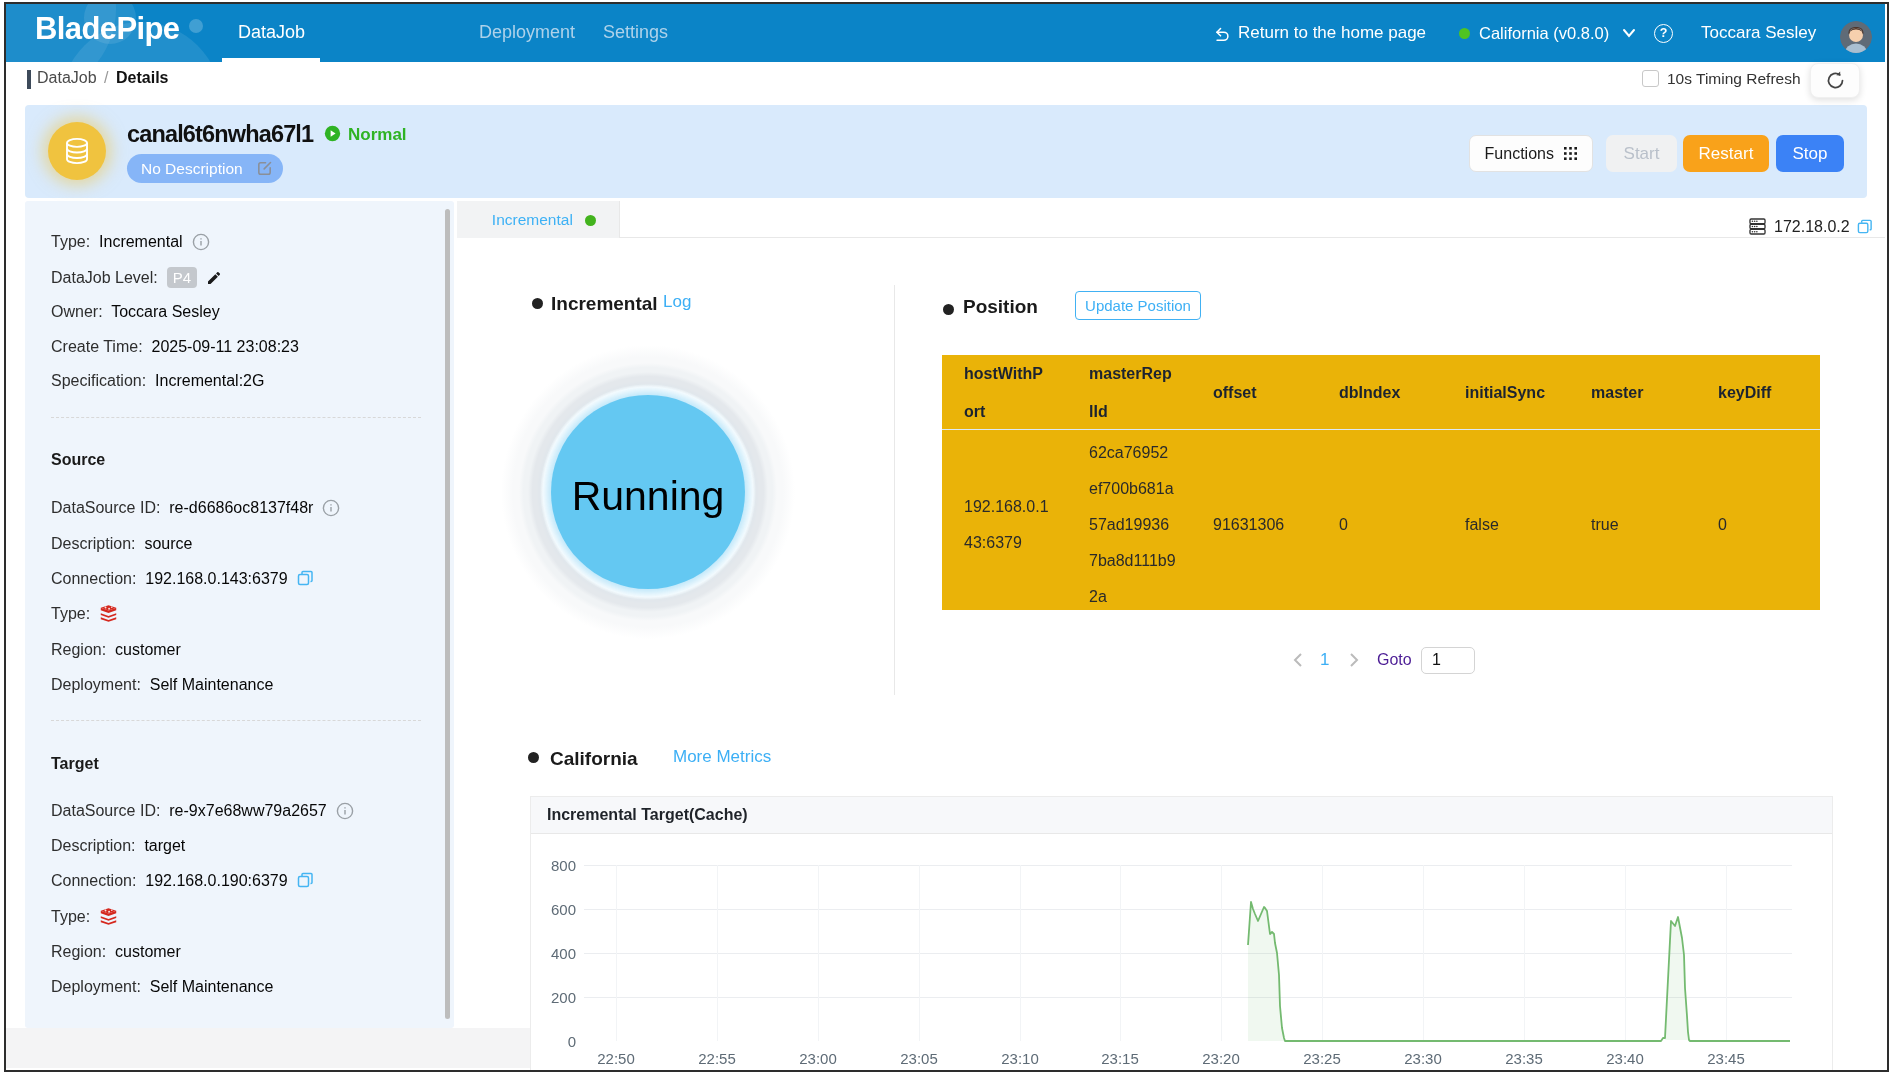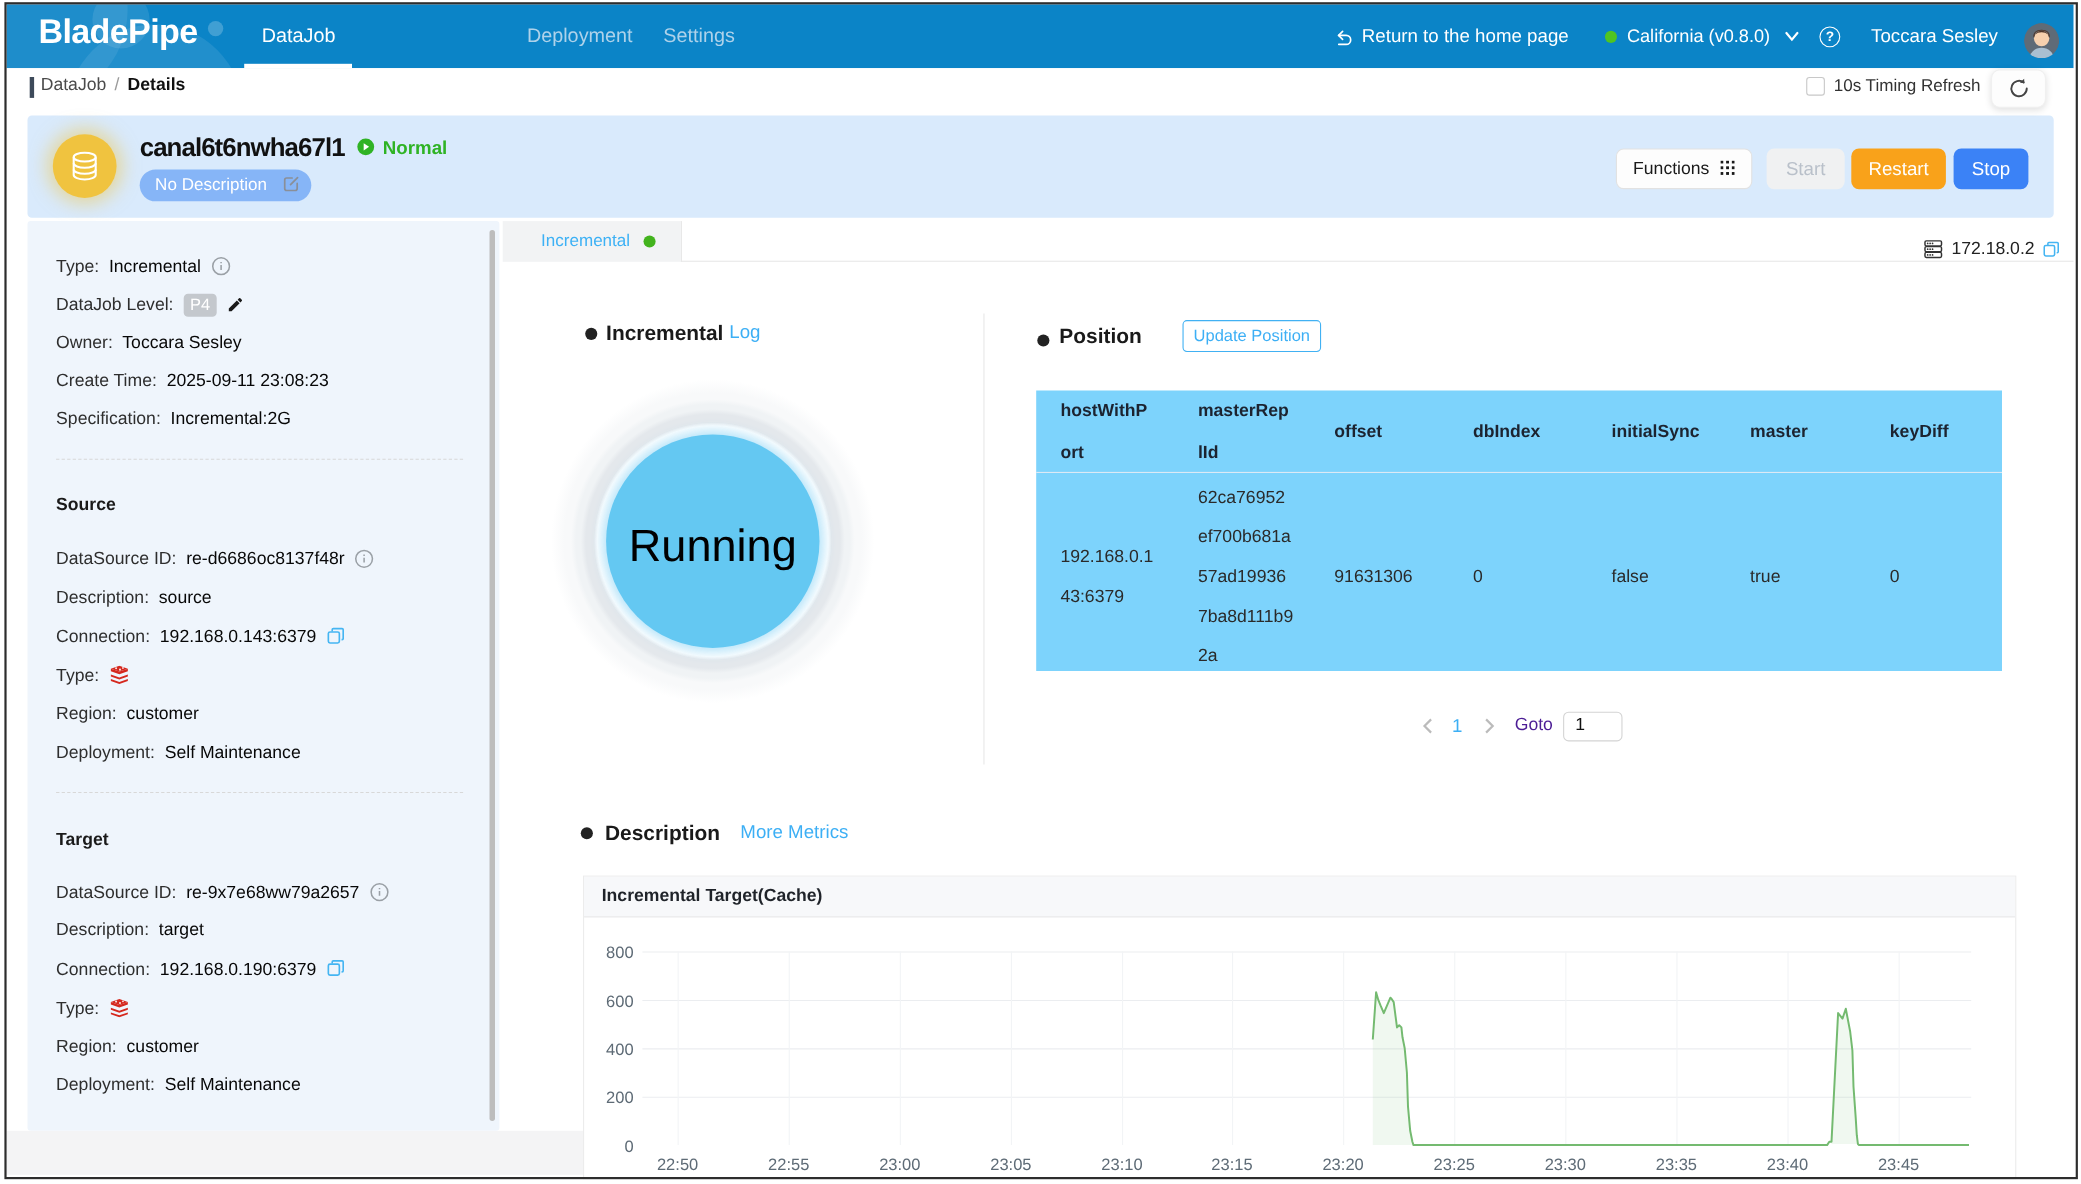--- a/index.html
+++ b/index.html
@@ -39,21 +39,21 @@
 .secdot { position:absolute; width:11px; height:11px; border-radius:50%; background:#222; }
 .sechead { position:absolute; font-size:19px; font-weight:bold; color:#1a1a1a; }
 .seclink { position:absolute; font-size:17px; color:#3caff5; }
 #vdivider { position:absolute; left:894px; top:285px; width:1px; height:410px; background:#e8e8e8; }
 
 #halo { position:absolute; left:498px; top:342px; width:300px; height:300px; border-radius:50%;
   background:radial-gradient(circle closest-side, rgba(255,255,255,0) 0 62%, #ffffff 63% 70%, #e4e8ec 72% 77%, #f0f3f5 80% 83%, #f8f9fa 86% 90%, rgba(255,255,255,0) 98%); }
 #bluec { position:absolute; left:551px; top:395px; width:194px; height:194px; border-radius:50%; background:#64c8f2;
   box-shadow:0 0 10px 4px rgba(175,225,248,0.9); display:flex; align-items:center; justify-content:center; font-size:41px; color:#000; padding-top:9px; }
 
-#ptable { position:absolute; left:942px; top:355px; width:878px; height:255px; background:#7dd3fc; font-size:16px; color:#2a2a2a; }
+#ptable { position:absolute; left:942px; top:355px; width:878px; height:255px; background:#eab308; font-size:16px; color:#2a2a2a; }
 .th { position:absolute; font-weight:bold; color:#1c2330; white-space:nowrap; }
 .td { position:absolute; white-space:nowrap; }
 
 #bottomstrip { position:absolute; left:6px; top:1028px; width:524px; height:40px; background:#f4f4f5; }
 #chartcard { position:absolute; left:530px; top:796px; width:1303px; height:276px; background:#fff; border:1px solid #ececec; }
 #charthead { position:absolute; left:0; top:0; width:100%; height:37px; background:#f7f8fa; border-bottom:1px solid #e8e8e8; }
 #charttitle { position:absolute; left:16px; top:9px; font-size:16px; font-weight:bold; color:#1f2329; }
 </style>
 </head>
 <body>
@@ -305,21 +305,21 @@
     <svg width="12" height="16" viewBox="0 0 12 16" style="position:absolute; left:1348px; top:652px;" fill="none" stroke="#bbb" stroke-width="2">
         <path d="M3 2 L9 8 L3 14"></path>
       </svg>
     <div style="position:absolute; left:1377px; top:651px; font-size:16px; color:#4c1d95;">Goto</div>
     <div style="position:absolute; left:1421px; top:647px; width:54px; height:27px; border:1px solid #d4d4d4; border-radius:5px; background:#fff;">
       <span style="position:absolute; left:10px; top:3px; font-size:16px; color:#111;">1</span>
     </div>
   </div>
 
   <div class="secdot" style="left:528px; top:752px;"></div>
-  <div class="sechead" style="left:550px; top:748px;">Description</div>
+  <div class="sechead" style="left:550px; top:748px;">California</div>
   <div class="seclink" style="left:673px; top:747px;">More Metrics</div>
 
   <div id="chartcard">
     <div id="charthead">
         <div id="charttitle">Incremental Target(Cache)</div>
       </div>
     <svg id="chartsvg" width="1301" height="232" viewBox="0 0 1301 232" style="position:absolute; left:0; top:38px;">
       <g stroke="#ebedf0" stroke-width="1">
         <line x1="53" y1="30.5" x2="1261" y2="30.5"></line>
         <line x1="53" y1="74.5" x2="1261" y2="74.5"></line>

